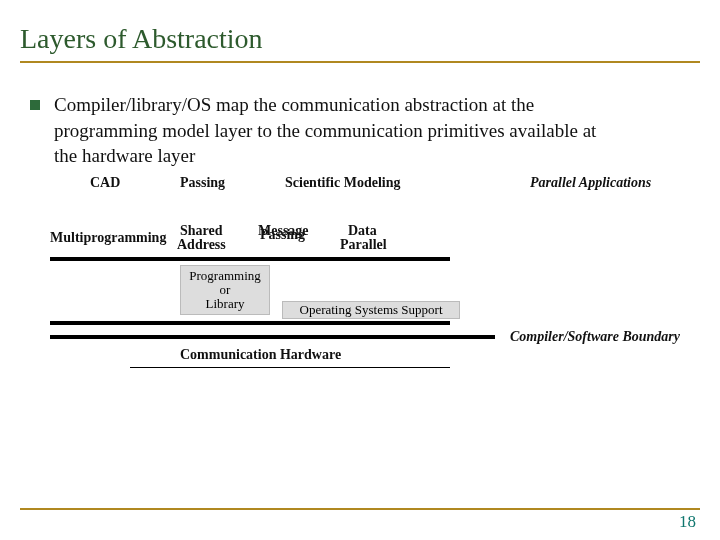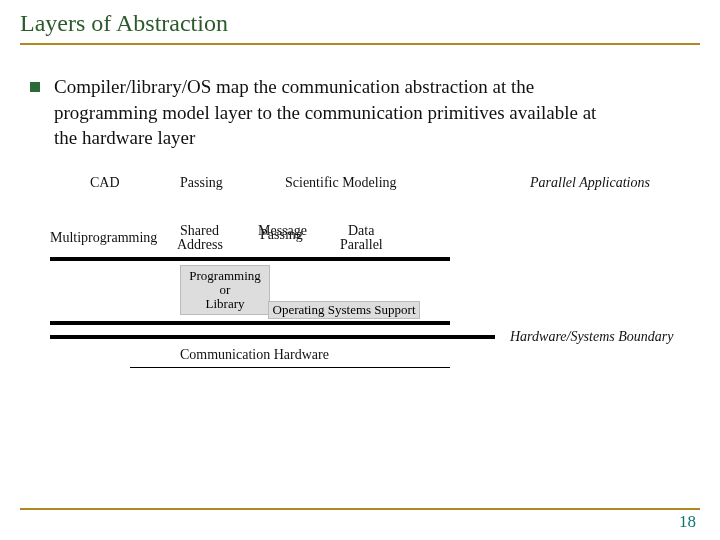--- a/index.html
+++ b/index.html
@@ -5,24 +5,25 @@
   * { box-sizing: border-box; margin: 0; padding: 0; }
   body {
     width: 720px;
     height: 540px;
     background: #fff;
     font-family: "Times New Roman", Times, serif;
     position: relative;
     overflow: hidden;
   }
   .slide-title {
-    font-size: 24px;
+    font-size: 28px;
     color: #2d5a2d;
     padding: 10px 34px 6px 20px;
     font-weight: normal;
+    margin-top: 13px;
   }
   .title-rule {
     margin: 0 20px;
     border: none;
     border-top: 2px solid #b08820;
   }
   .bullet-block {
     display: flex;
     padding: 14px 30px 10px 30px;
     margin-top: 15px;
@@ -42,21 +43,21 @@
     max-width: 560px;
   }
   .diagram {
     position: absolute;
     left: 50px;
     top: 175px;
     width: 620px;
     height: 290px;
     font-family: "Times New Roman", Times, serif;
   }
-  .dlabel { position: absolute; font-size: 14px; color: #111; white-space: nowrap; }
+  .dlabel { position: absolute; font-size: 14px; color: #111; white-space: nowrap; font-weight: bold; }
   .dlabel.it { font-style: italic; font-size: 14px; }
   .box {
     position: absolute;
     background: #ddd;
     border: 1px solid #bbb;
     font-size: 13px;
     text-align: center;
     display: flex;
     align-items: center;
     justify-content: center;
@@ -114,27 +115,27 @@
   <span class="dlabel" style="left:298px; top:48px;">Data</span>
   <span class="dlabel" style="left:290px; top:62px;">Parallel</span>
 
   <div class="hline-thick" style="left:0; top:82px; width:115px;"></div>
   <div class="hline-thick" style="left:115px; top:82px; width:285px; top:82px;"></div>
 
   <div class="box" style="left:130px; top:90px; width:90px; height:50px; white-space:pre-line;">Programming
 or
 Library</div>
 
-  <div class="box" style="left:218px; top:126px; width:152px; height:18px;">Operating Systems Support</div>
+  <div class="box" style="left:232px; top:126px; width:178px; height:18px;">Operating Systems Support</div>
 
 
   <div class="hline-thick" style="left:0; top:146px; width:400px;"></div>
 
   <div class="hline-thick" style="left:0; top:160px; width:445px;"></div>
-  <span class="dlabel it" style="left:460px; top:154px;">Hardware/Systems Boundary</span>
+  <span class="dlabel it" style="left:460px; top:154px;">Compiler/Software Boundary</span>
 
   <span class="dlabel" style="left:130px; top:172px;">Communication Hardware</span>
   <div class="hline-thin" style="left:80px; top:192px; width:320px;"></div>
 
 
 </div>
 
 <hr class="footer-rule">
 <div class="page-num">18</div>
 

